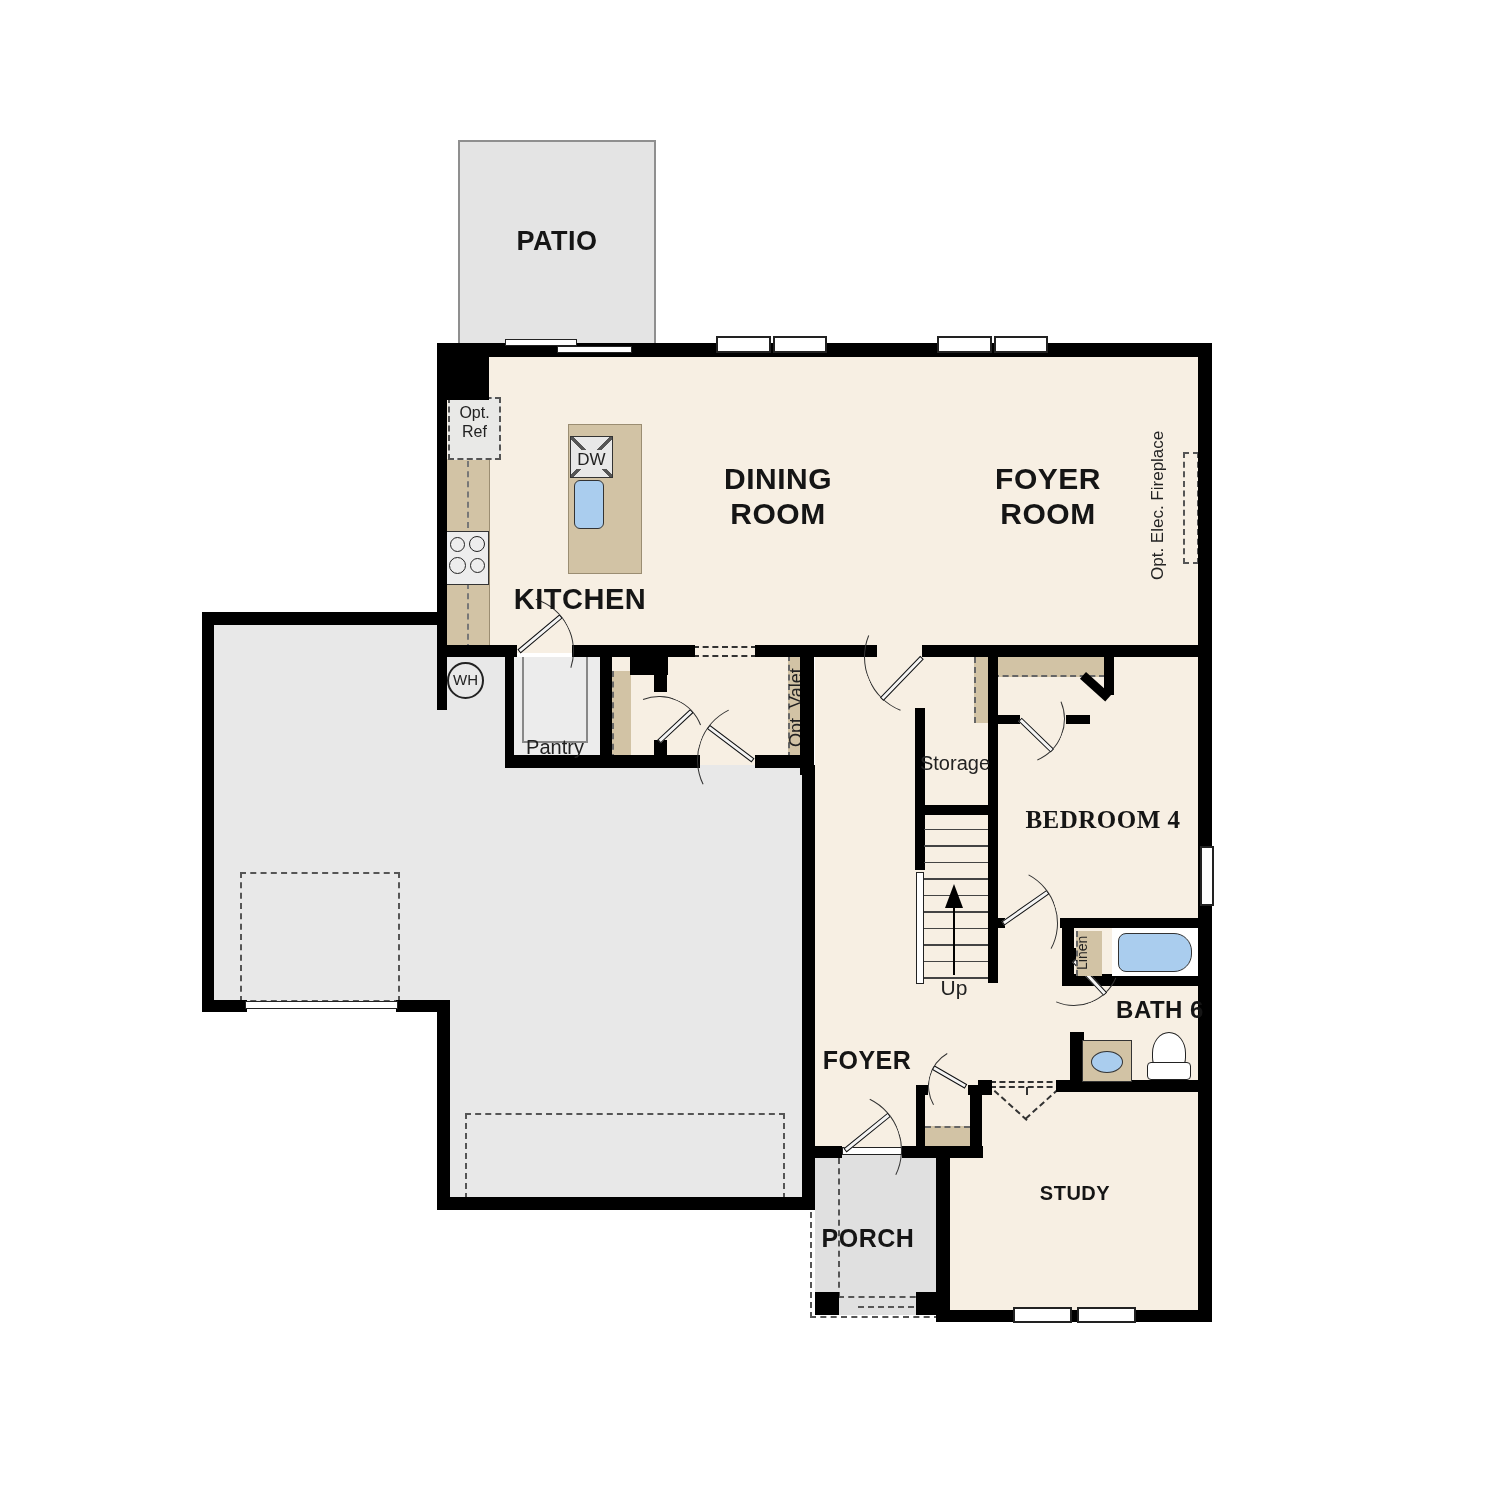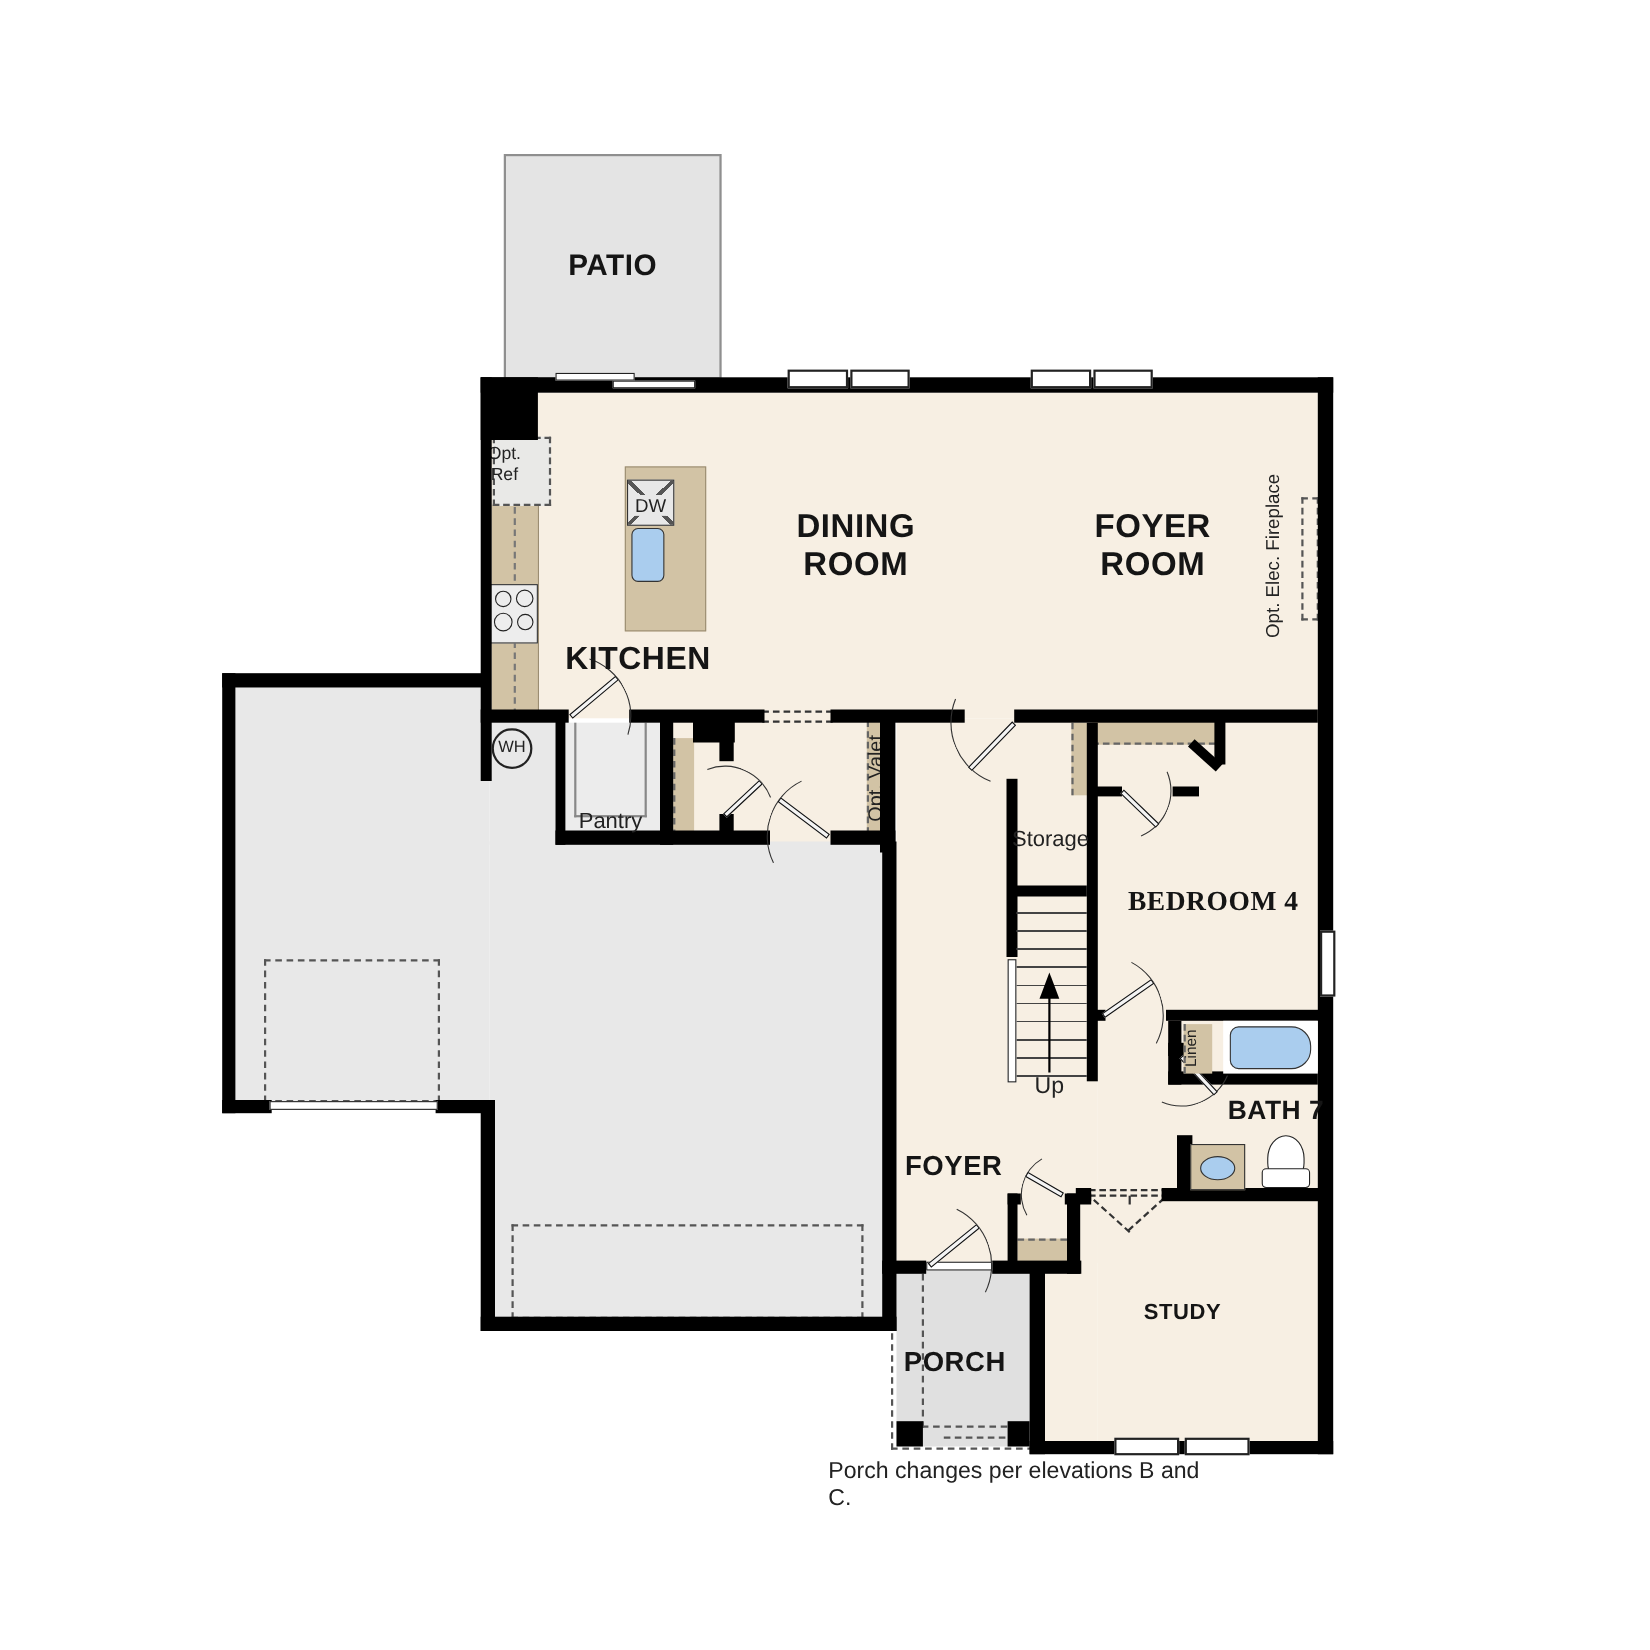--- a/index.html
+++ b/index.html
@@ -34,21 +34,21 @@
   <div class="room" style="left:214px;top:625px;width:231px;height:380px;background:#e8e8e8;"></div>
   <div class="room" style="left:445px;top:653px;width:60px;height:115px;background:#e8e8e8;"></div>
   <div class="room" style="left:445px;top:765px;width:357px;height:435px;background:#e8e8e8;"></div>
   <div class="room" style="left:514px;top:657px;width:86px;height:100px;background:#ececec;"></div>
   <div class="abs" style="left:522px;top:657px;width:66px;height:86px;border-left:2px solid #888;border-right:2px solid #888;border-bottom:2px solid #888;box-sizing:border-box;"></div>
   <div class="room" style="left:815px;top:1150px;width:121px;height:165px;background:#e0e0e0;"></div>
 
   <div class="abs tan" style="left:447px;top:459px;width:42px;height:191px;border-right:1px solid #9b8d72;"></div>
   <div class="abs" style="left:467px;top:400px;width:1px;height:250px;border-left:2px dashed #777;"></div>
   <div class="abs" style="left:448px;top:397px;width:53px;height:63px;background:#e9e9e7;border:2px dashed #555;box-sizing:border-box;"></div>
-  <div class="sm" style="left:432px;top:403px;width:53px;font-size:16px;line-height:1.2;">
+  <div class="sm" style="left:448px;top:403px;width:53px;font-size:16px;line-height:1.2;">
     <span>Opt.</span><br><span>Ref</span>
   </div>
   <div class="abs" style="left:445px;top:531px;width:44px;height:54px;background:#ededed;border:1px solid #333;box-sizing:border-box;"></div>
   <div class="circ" style="left:450px;top:537px;width:15px;height:15px;border-width:1.5px;"></div>
   <div class="circ" style="left:469px;top:536px;width:16px;height:16px;border-width:1.5px;"></div>
   <div class="circ" style="left:449px;top:557px;width:17px;height:17px;border-width:1.5px;"></div>
   <div class="circ" style="left:470px;top:558px;width:15px;height:15px;border-width:1.5px;"></div>
 
   <div class="abs tan" style="left:568px;top:424px;width:74px;height:150px;border:1px solid #9b8d72;box-sizing:border-box;"></div>
   <div class="abs" style="left:570px;top:436px;width:43px;height:42px;border:1px solid #333;box-sizing:border-box;background:
@@ -191,22 +191,21 @@
 
   <div class="lbl" style="left:458px;top:226px;width:198px;font-size:27px;">PATIO</div>
   <div class="lbl" style="left:698px;top:462px;width:160px;font-size:30px;">
     <span>DINING</span><br><span>ROOM</span>
   </div>
   <div class="lbl" style="left:968px;top:462px;width:160px;font-size:30px;">
     <span>FOYER</span><br><span>ROOM</span>
   </div>
   <div class="lbl" style="left:500px;top:583px;width:160px;font-size:29px;">KITCHEN</div>
   <div class="lbl" style="left:1010px;top:806px;width:186px;font-size:25px;font-family:Liberation Serif, serif;">BEDROOM 4</div>
-  <div class="lbl" style="left:1108px;top:996px;width:104px;font-size:24px;">BATH 7</div>
+  <div class="lbl" style="left:1108px;top:996px;width:104px;font-size:24px;">BATH 6</div>
   <div class="lbl" style="left:1000px;top:1182px;width:150px;font-size:20px;">STUDY</div>
   <div class="lbl" style="left:815px;top:1046px;width:104px;font-size:25px;">FOYER</div>
   <div class="lbl" style="left:815px;top:1224px;width:106px;font-size:25px;">PORCH</div>
   <div class="sm" style="left:505px;top:736px;width:100px;font-size:20px;">Pantry</div>
   <div class="sm" style="left:913px;top:752px;width:84px;font-size:20px;text-align:center;">Storage</div>
   <div class="sm" style="left:934px;top:976px;width:40px;font-size:21px;">Up</div>
-  <div class="sm" style="left:753px;top:1326px;width:340px;font-size:21px;text-align:left;">Porch changes per elevations B and C.</div>
 
 </div>
 
 </body></html>

